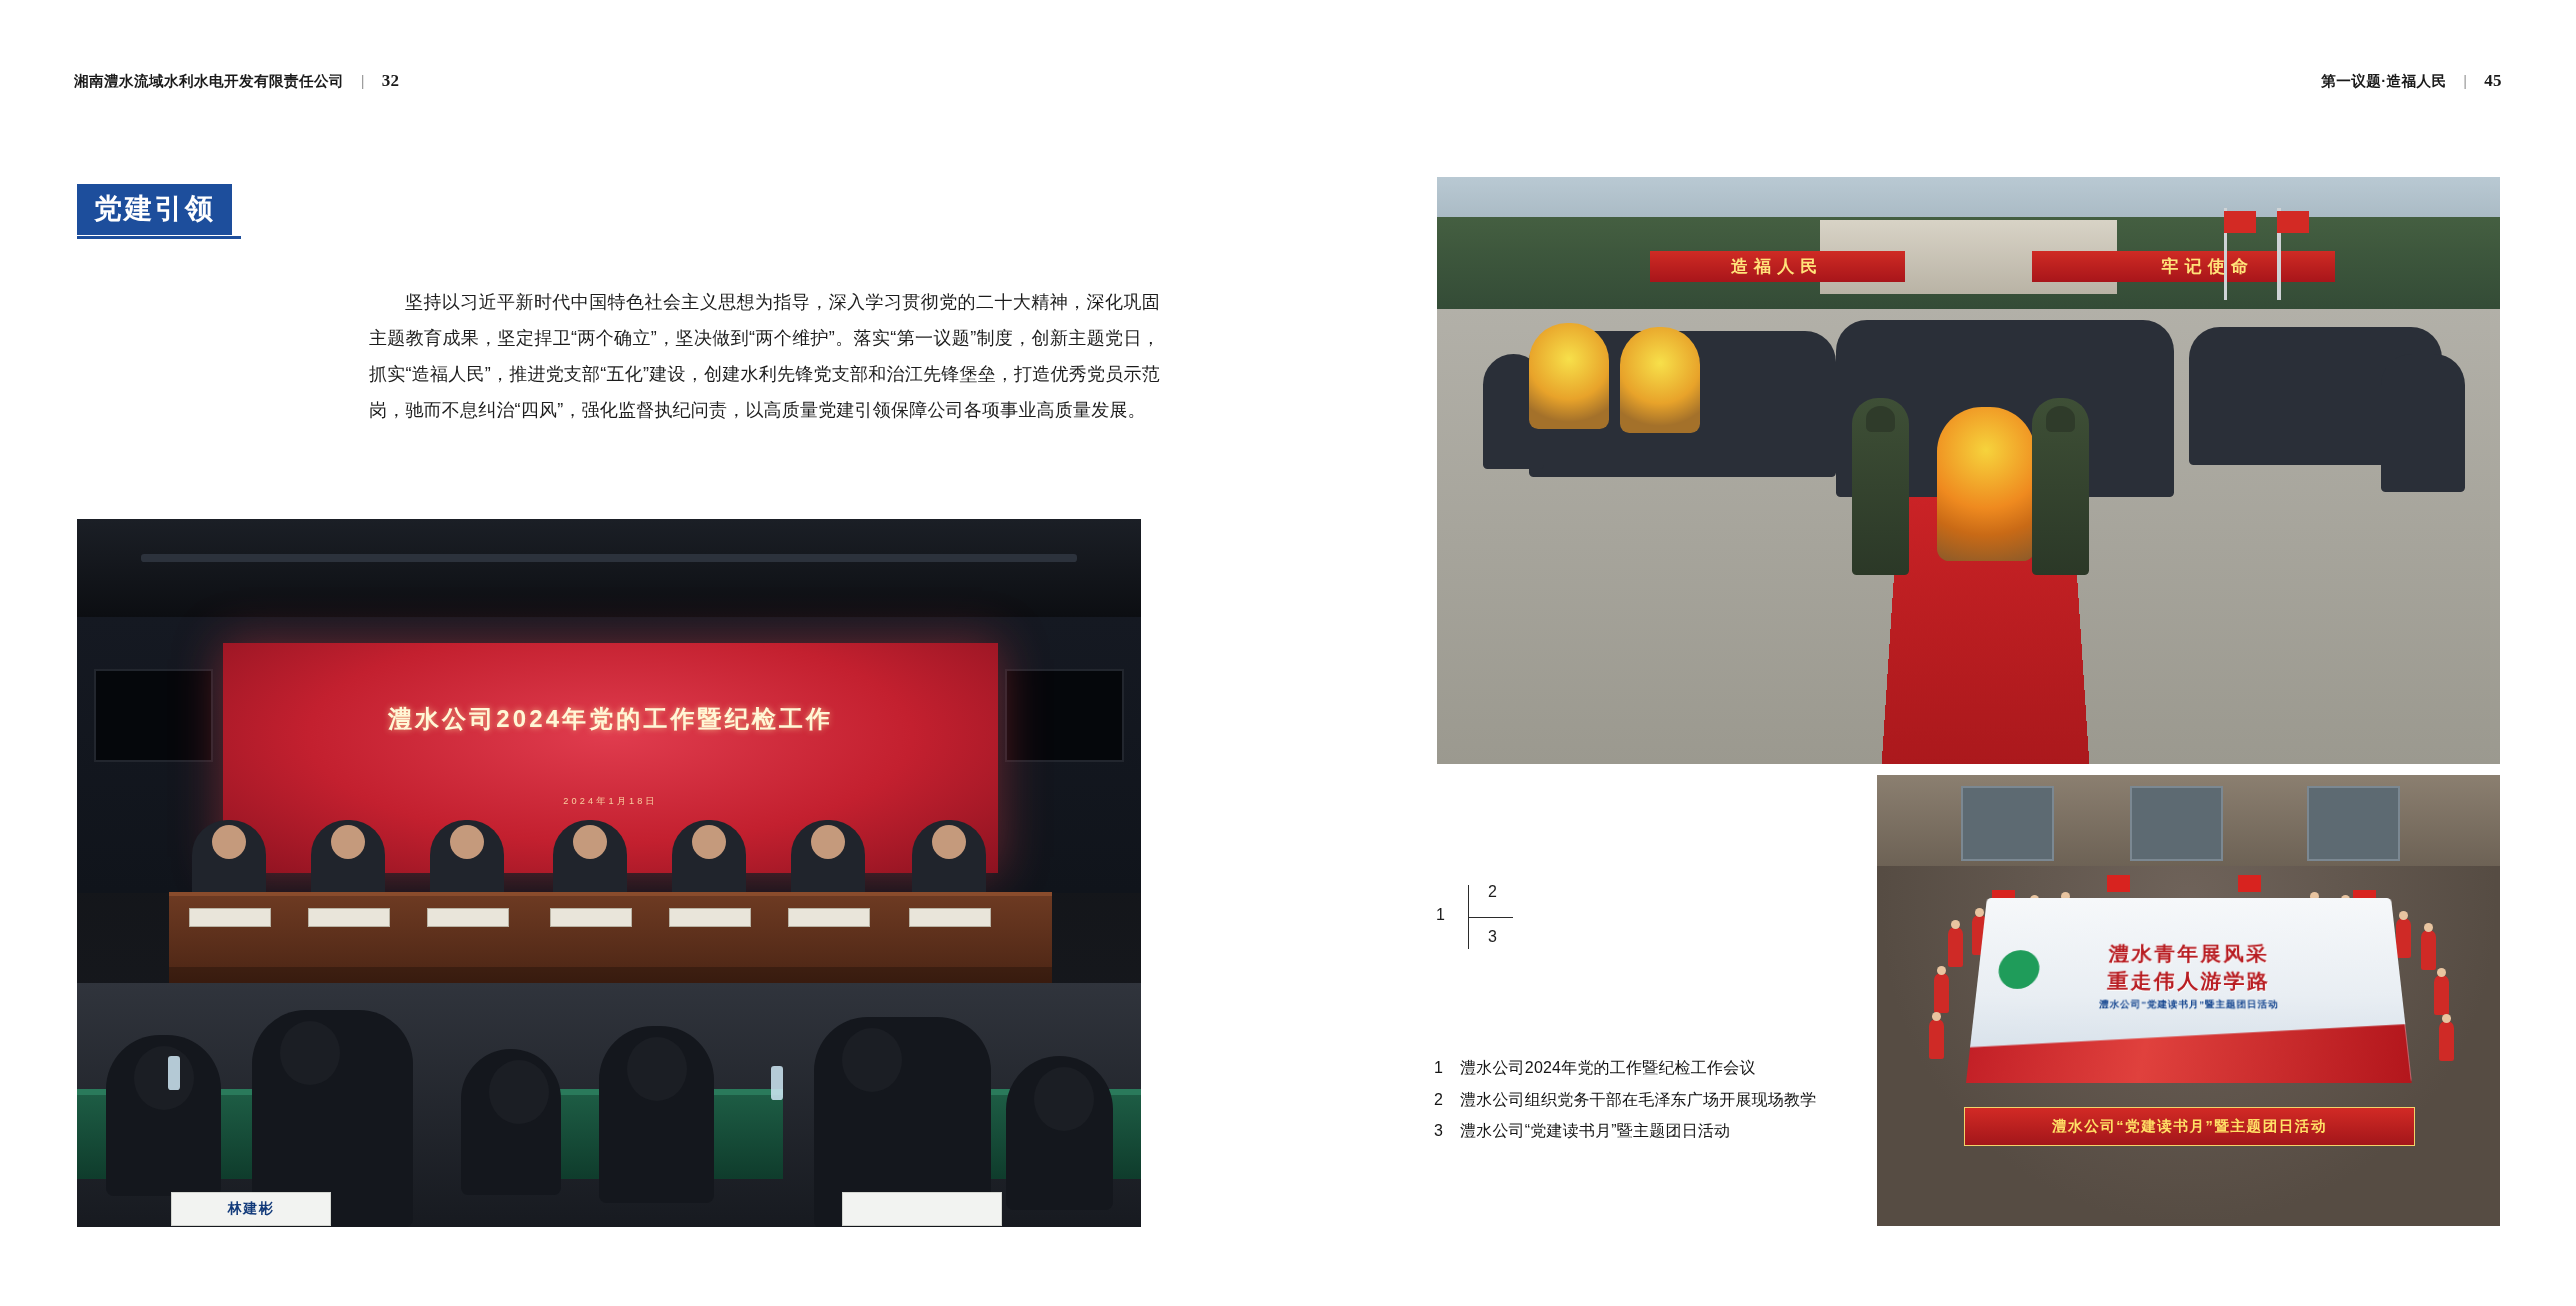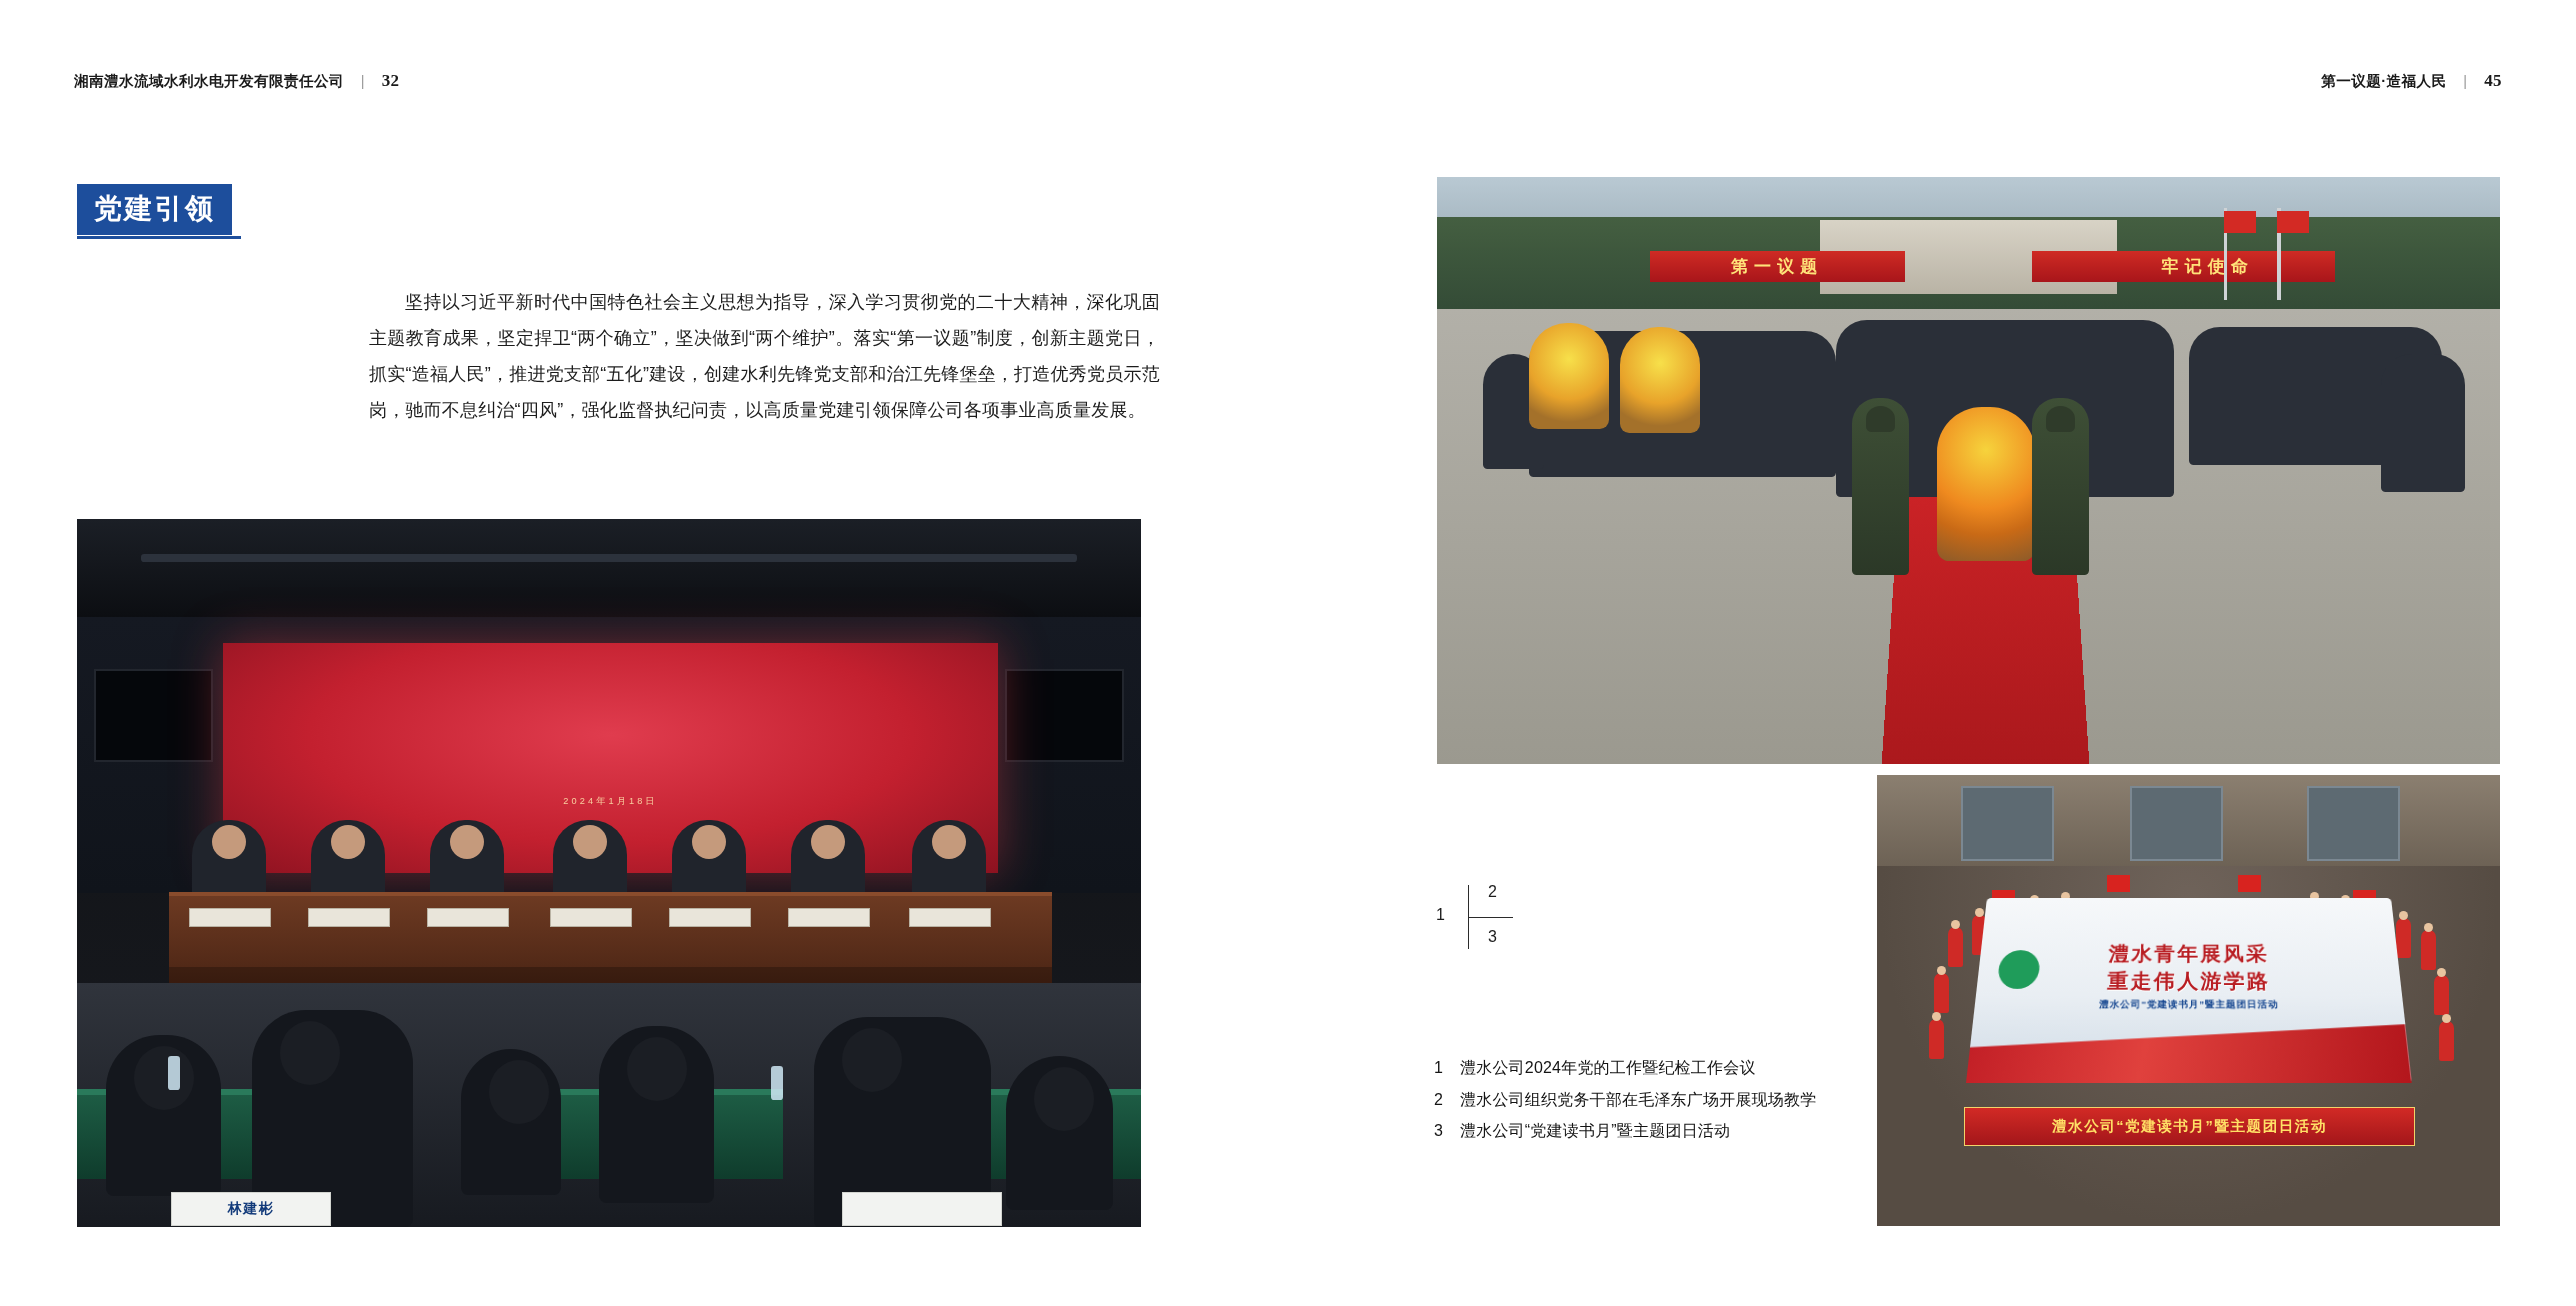--- a/index.html
+++ b/index.html
@@ -368,20 +368,21 @@
 <div class="intro">坚持以习近平新时代中国特色社会主义思想为指导，深入学习贯彻党的二十大精神，深化巩固主题教育成果，坚定捍卫“两个确立”，坚决做到“两个维护”。落实“第一议题”制度，创新主题党日，抓实“造福人民”，推进党支部“五化”建设，创建水利先锋党支部和治江先锋堡垒，打造优秀党员示范岗，驰而不息纠治“四风”，强化监督执纪问责，以高质量党建引领保障公司各项事业高质量发展。</div>
 
 <div class="photo" id="photo-conference">
   <div class="hall-ceiling"></div>
   <div class="hall-wall"></div>
 
   <div class="side-screen l"></div>
   <div class="side-screen r"></div>
 
   <div class="stage-screen">
+    <div class="screen-title">澧水公司2024年党的工作暨纪检工作</div>
     <div class="screen-date">2024年1月18日</div>
   </div>
 
   <div class="panelist" style="left:115px;"></div>
   <div class="panelist" style="left:234px;"></div>
   <div class="panelist" style="left:353px;"></div>
   <div class="panelist" style="left:476px;"></div>
   <div class="panelist" style="left:595px;"></div>
   <div class="panelist" style="left:714px;"></div>
   <div class="panelist" style="left:835px;"></div>
@@ -414,21 +415,21 @@
 
   <div class="white-badge" style="left:94px;">林建彬</div>
   <div class="white-badge" style="left:765px;"></div>
 </div>
 
 <div class="photo" id="photo-memorial">
   <div class="mem-sky"></div>
   <div class="mem-trees"></div>
   <div class="mem-building"></div>
 
-  <div class="mem-banner" style="left:20%; width:24%;">第一议题</div>
+  <div class="mem-banner" style="left:20%; width:24%;">造福人民</div>
   <div class="mem-banner" style="left:56%; width:24%;padding-left:48px;">牢记使命</div>
 
   <div class="mem-plaza"></div>
   <div class="red-carpet"></div>
 
   <div class="crowd-block" style="left:92px; top:154px; width:307px; height:146px;"></div>
   <div class="crowd-block" style="left:399px; top:143px; width:338px; height:177px;"></div>
   <div class="crowd-block" style="left:752px; top:150px; width:253px; height:138px;"></div>
   <div class="crowd-block" style="left:46px; top:177px; width:61px; height:115px;"></div>
   <div class="crowd-block" style="left:944px; top:177px; width:84px; height:138px;"></div>

